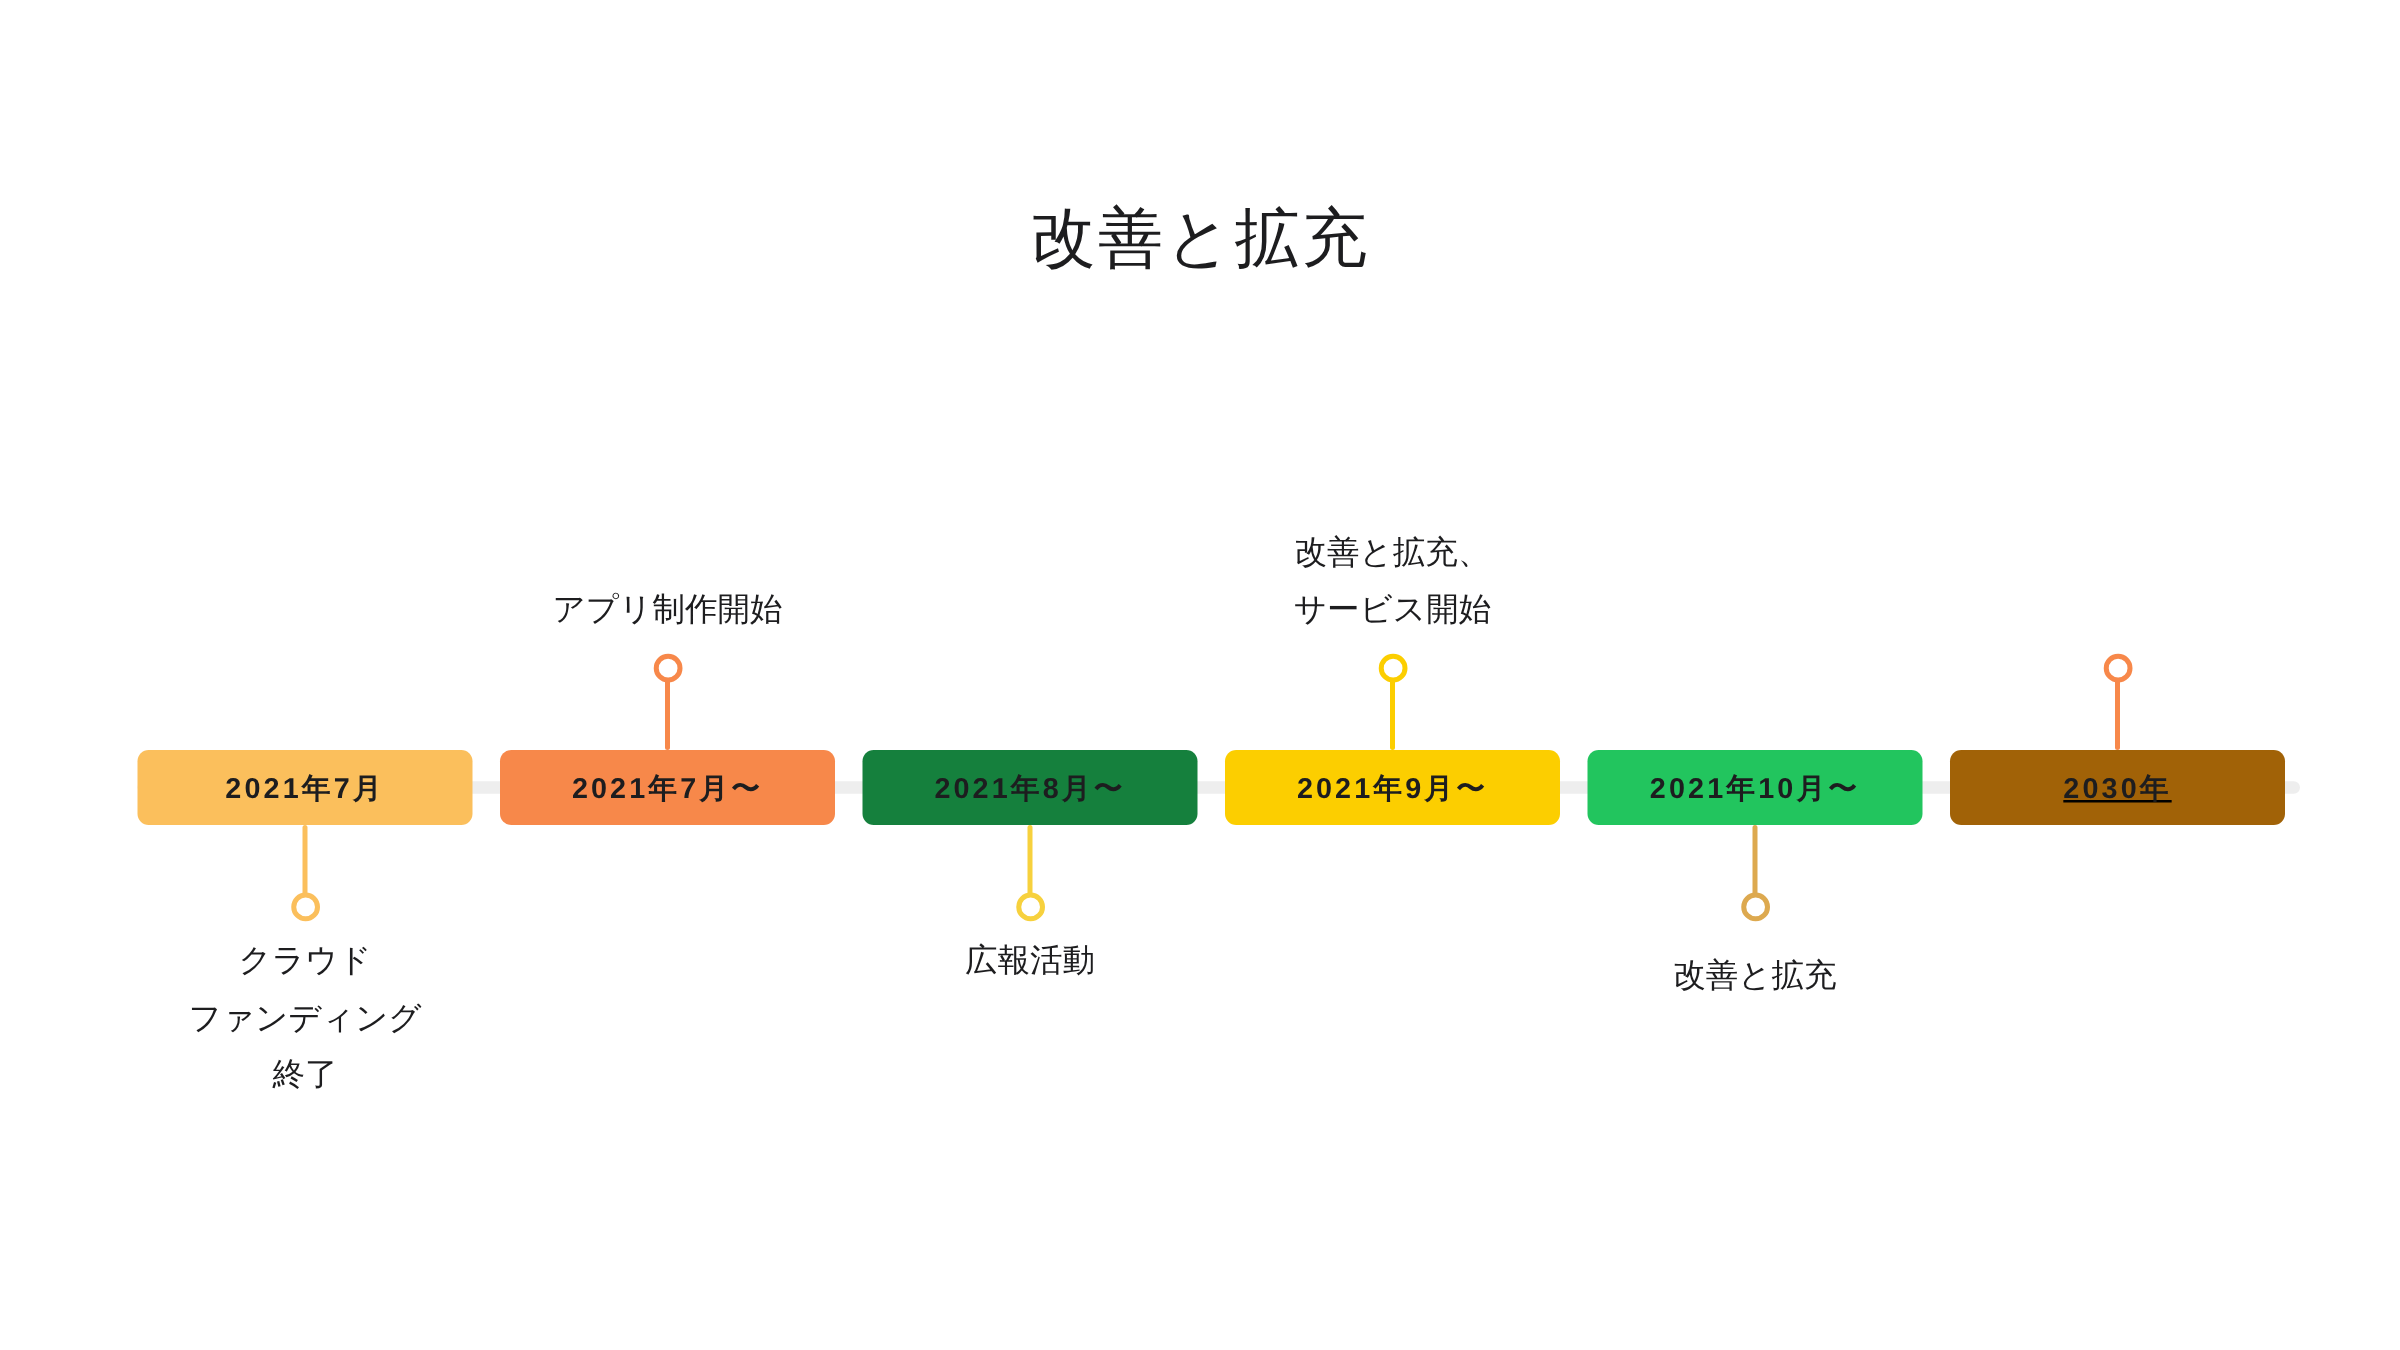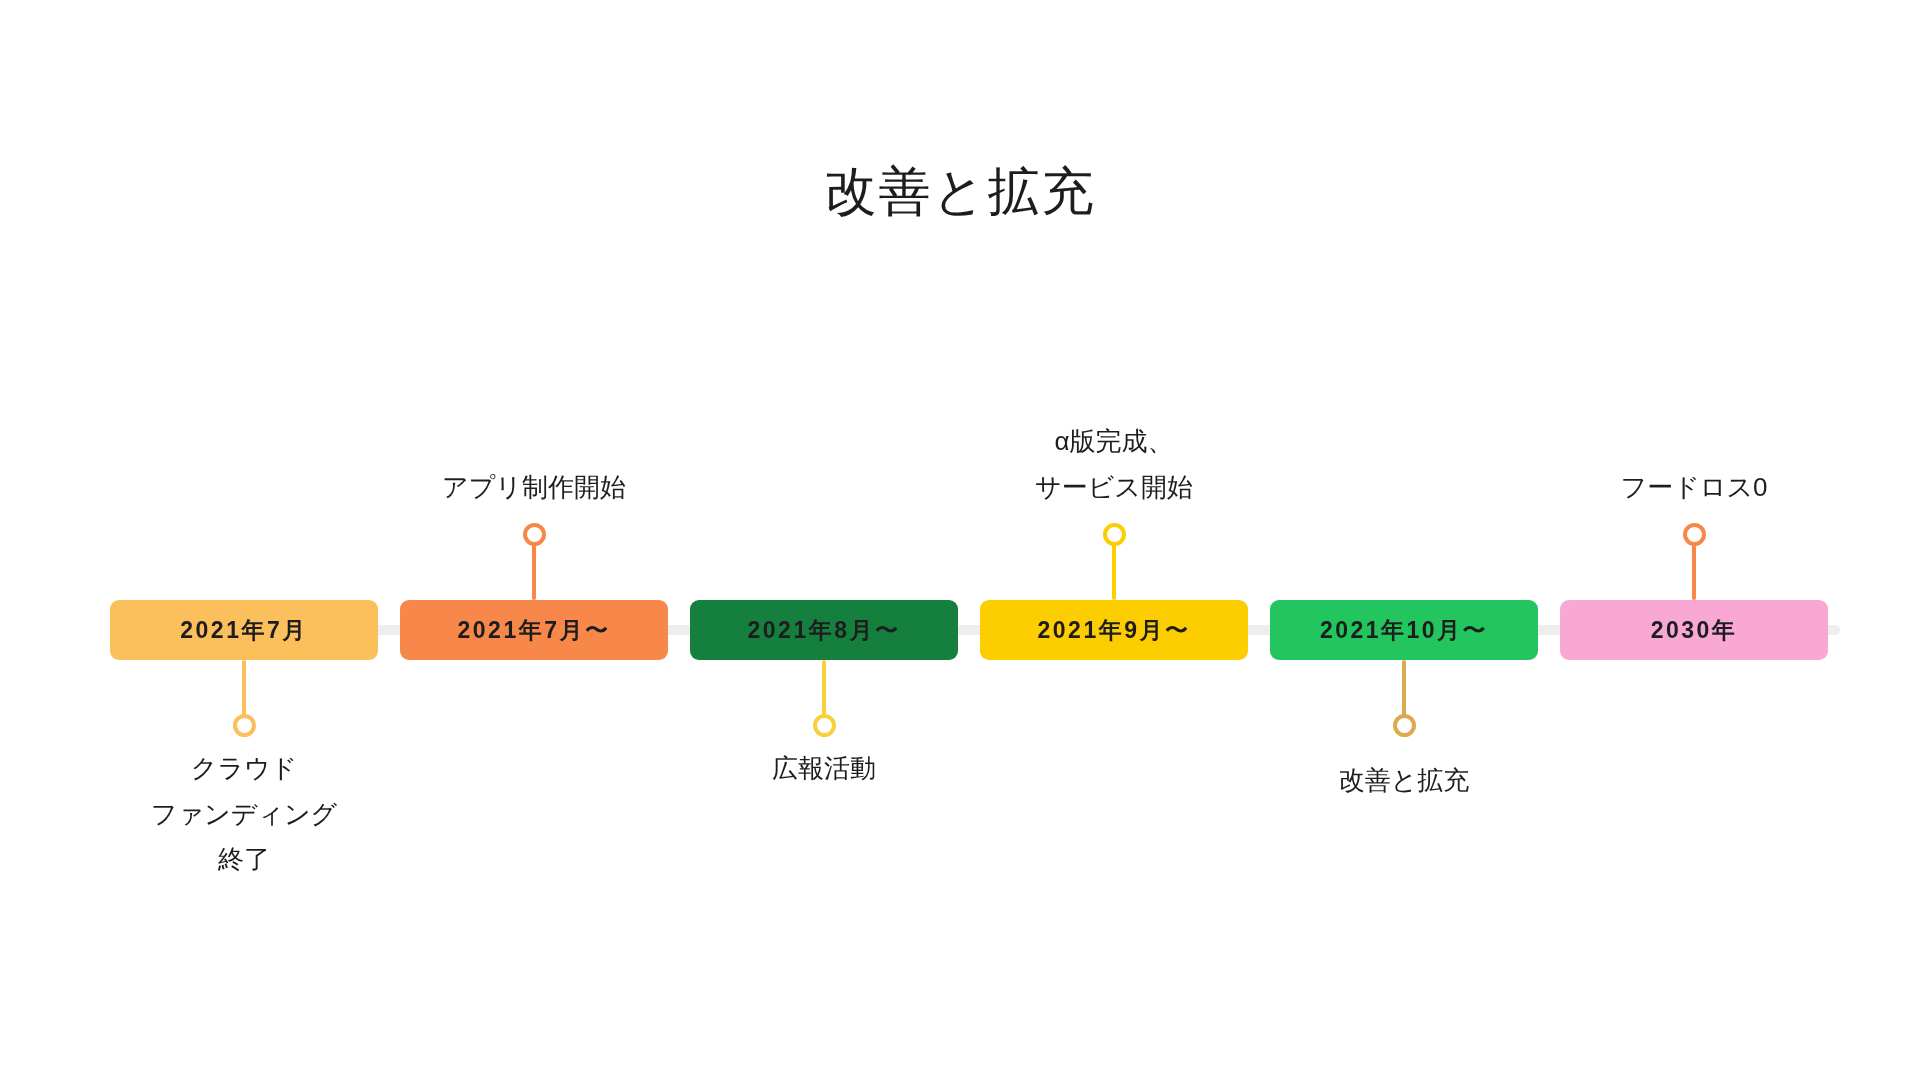--- a/index.html
+++ b/index.html
@@ -197,39 +197,38 @@
           <div class="caption caption-below" style="left: calc(50% - 210px); top: 348px;">広報活動</div>
         </div>
         <div class="seg" style="width: 268px;">
           <div class="bar" style="background: rgb(252, 206, 0);">
             <span class="bar-label">2021年9月〜</span>
           </div>
           <div class="connector conn-up" style="color: rgb(252, 206, 0); top: 202px;">
             <div class="stem" style="background: rgb(252, 206, 0); left: calc(50% - 2px);"></div>
             <div class="ring" style="left: calc(50% - 11.5px);"></div>
           </div>
-          <div class="caption caption-above" style="left: calc(50% - 210px); bottom: auto; top: 0px; height: 118px; display: flex; flex-direction: column; justify-content: flex-end; padding-bottom: 6px; box-sizing: border-box;">α版完成、
+          <div class="caption caption-above" style="left: calc(50% - 210px); bottom: auto; top: 0px; height: 118px; display: flex; flex-direction: column; justify-content: flex-end; padding-bottom: 6px; box-sizing: border-box;">改善と拡充、
 サービス開始</div>
         </div>
         <div class="seg" style="width: 268px;">
           <div class="bar" style="background: #22c55e;">
             <span class="bar-label">2021年10月〜</span>
           </div>
           <div class="connector conn-down" style="color: rgb(221, 169, 79); top: 262px;">
             <div class="stem" style="background: rgb(221, 169, 79); left: calc(50% - 2px);"></div>
             <div class="ring" style="left: calc(50% - 11.5px);"></div>
           </div>
           <div class="caption caption-below" style="left: calc(50% - 210px); top: 348px; margin-top: 12px;">改善と拡充</div>
         </div>
         <div class="seg" style="width: 268px;">
-          <div class="bar" style="background: #f9a8d4;">
+          <div class="bar" style="background: #a16207; text-decoration: underline;">
             <span class="bar-label">2030年</span>
           </div>
           <div class="connector conn-up" style="color: rgb(247, 136, 74); top: 202px;">
             <div class="stem" style="background: rgb(247, 136, 74); left: calc(50% - 2px);"></div>
             <div class="ring" style="left: calc(50% - 11.5px);"></div>
           </div>
-          <div class="caption caption-above" style="left: calc(50% - 210px); bottom: auto; top: 0px; height: 118px; display: flex; flex-direction: column; justify-content: flex-end; padding-bottom: 6px; box-sizing: border-box;">フードロス0</div>
         </div>
       </div>
   </div>
 
 </div>
 
 </body></html>

